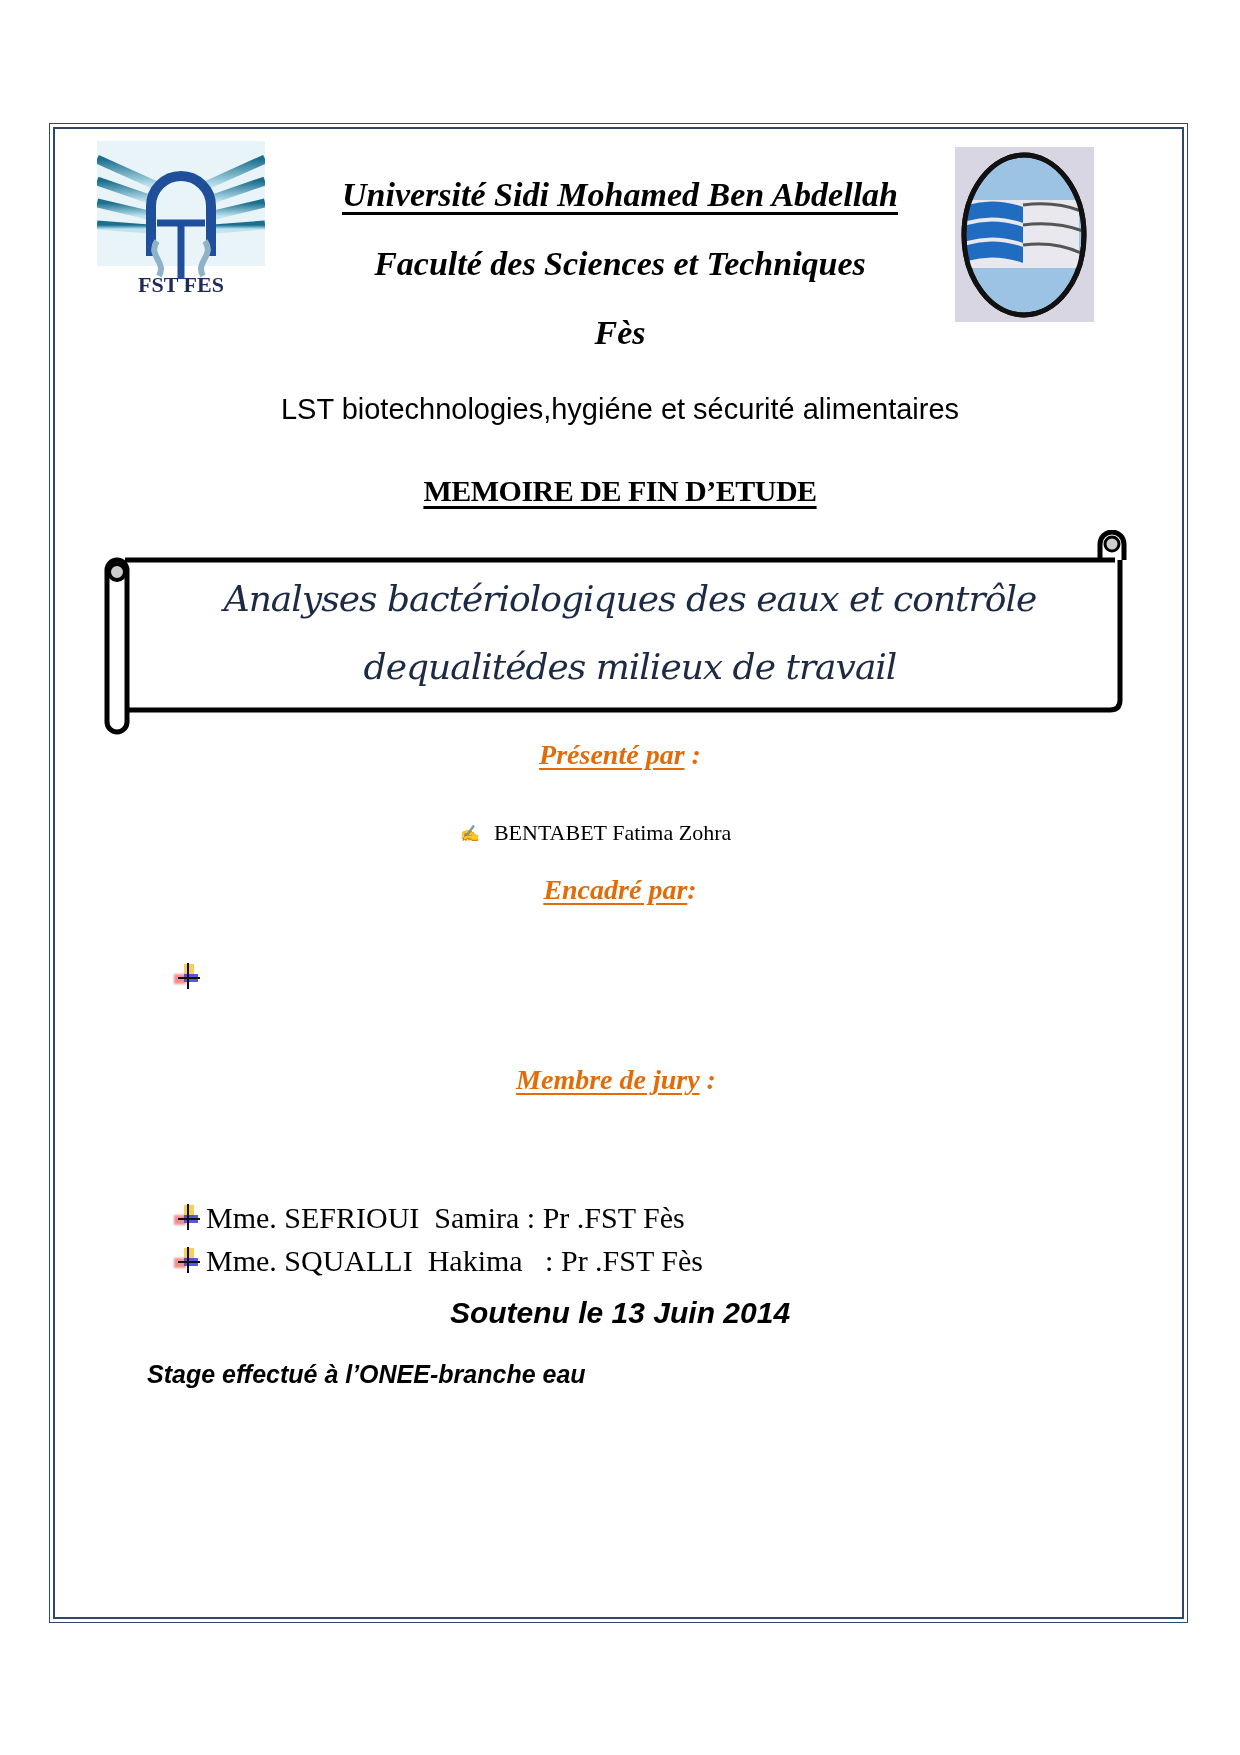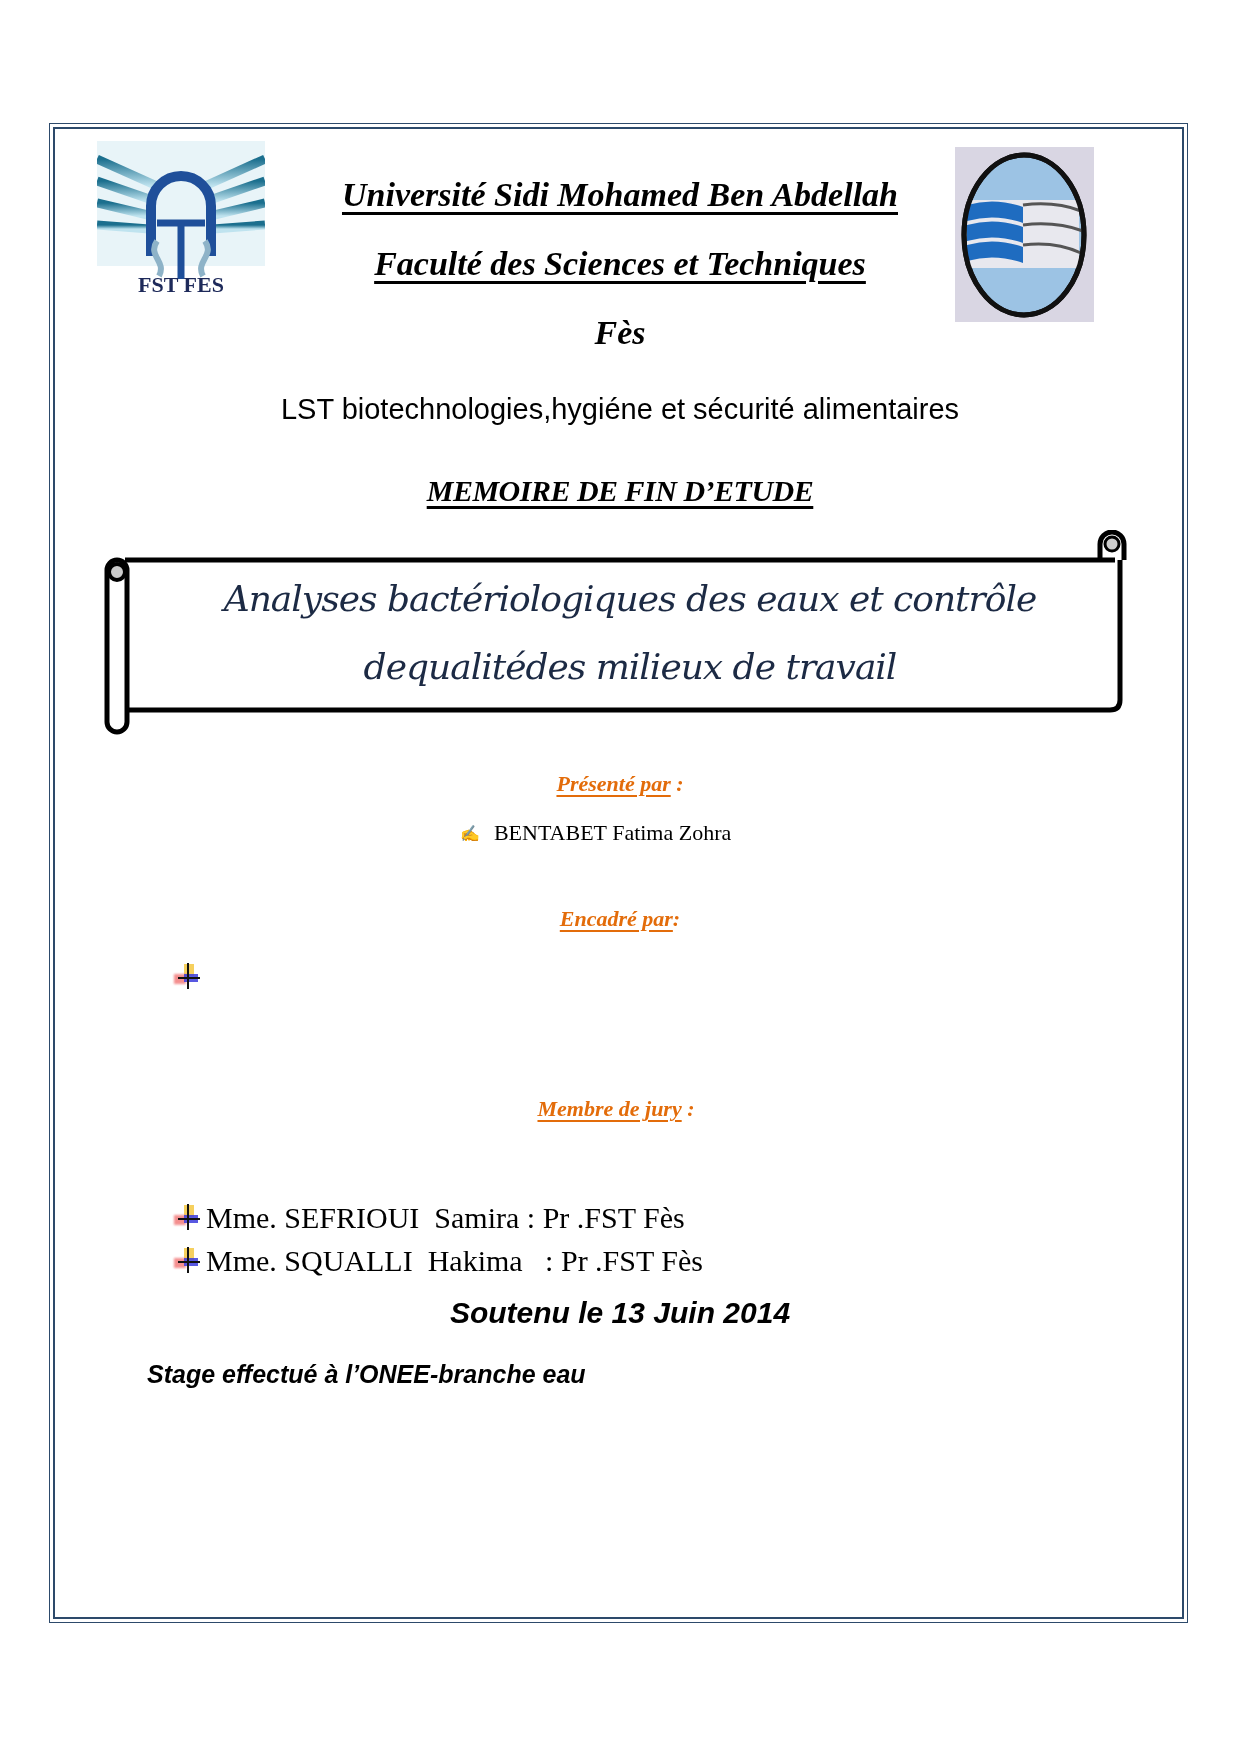--- a/index.html
+++ b/index.html
@@ -14,29 +14,29 @@
     }
     .serif { font-family: "Liberation Serif", "DejaVu Serif", serif; }
     .sans { font-family: "Liberation Sans", "DejaVu Sans", sans-serif; }
     .abs { position: absolute; }
     .center-text { text-align: center; }
 
     .logo-left { left: 97px; top: 141px; width: 168px; height: 154px; }
     .logo-right { left: 955px; top: 147px; width: 139px; height: 175px; background: #d9d6e3; }
 
     .uni { left: 300px; top: 176px; width: 640px; font-size: 34px; font-weight: bold; font-style: italic; text-decoration: underline; text-decoration-thickness: 3px; text-underline-offset: 6px; color: #000; }
-    .fac { left: 300px; top: 245px; width: 640px; font-size: 34px; font-weight: bold; font-style: italic; text-decoration: underline; text-decoration-thickness: 3px; text-underline-offset: 6px; color: #000; }
+    .fac { left: 300px; top: 245px; width: 640px; font-size: 34px; font-weight: bold; font-style: italic; text-decoration-thickness: 3px; text-underline-offset: 6px; color: #000; }
     .city { left: 300px; top: 314px; width: 640px; font-size: 34px; font-weight: bold; font-style: italic; color: #000; }
     .lst { left: 120px; top: 393px; width: 1000px; font-size: 29px; color: #000; }
-    .memoire { left: 300px; top: 474px; width: 640px; font-size: 30px; font-style: italic; font-weight: bold; text-decoration: underline; text-decoration-thickness: 3px; text-underline-offset: 5px; color: #000; letter-spacing: -0.5px; }
+    .memoire { left: 300px; top: 474px; width: 640px; font-size: 30px; font-weight: bold; text-decoration: underline; text-decoration-thickness: 3px; text-underline-offset: 5px; color: #000; letter-spacing: -0.5px; }
 
     .scroll { left: 100px; top: 530px; width: 1045px; height: 210px; }
     .scroll-title { left: 170px; top: 565px; width: 920px; font-size: 36px; line-height: 68px; font-style: italic; color: #1c2a44; font-family: "DejaVu Serif", serif; letter-spacing: -1px; }
 
-    .heading-orange { color: #e36c0a; font-size: 22px; font-weight: bold; font-style: italic; margin-top: 32px; }
+    .heading-orange { color: #e36c0a; font-size: 28px; font-weight: bold; font-style: italic; }
     .heading-orange .u { text-decoration: underline; text-decoration-thickness: 2px; text-underline-offset: 4px; }
 
     .presente { left: 300px; top: 739px; width: 640px; }
     .author { left: 460px; top: 820px; font-size: 22px; color: #000; display: flex; align-items: center; gap: 14px; }
     .encadre { left: 300px; top: 874px; width: 640px; }
     .jury-h { left: 296px; top: 1064px; width: 640px; }
 
     .list { left: 172px; font-size: 30px; color: #000; }
     .list-item { display: flex; align-items: center; height: 43px; white-space: pre; }
     .bullet { width: 30px; height: 30px; position: relative; margin-right: 4px; flex: none; }

